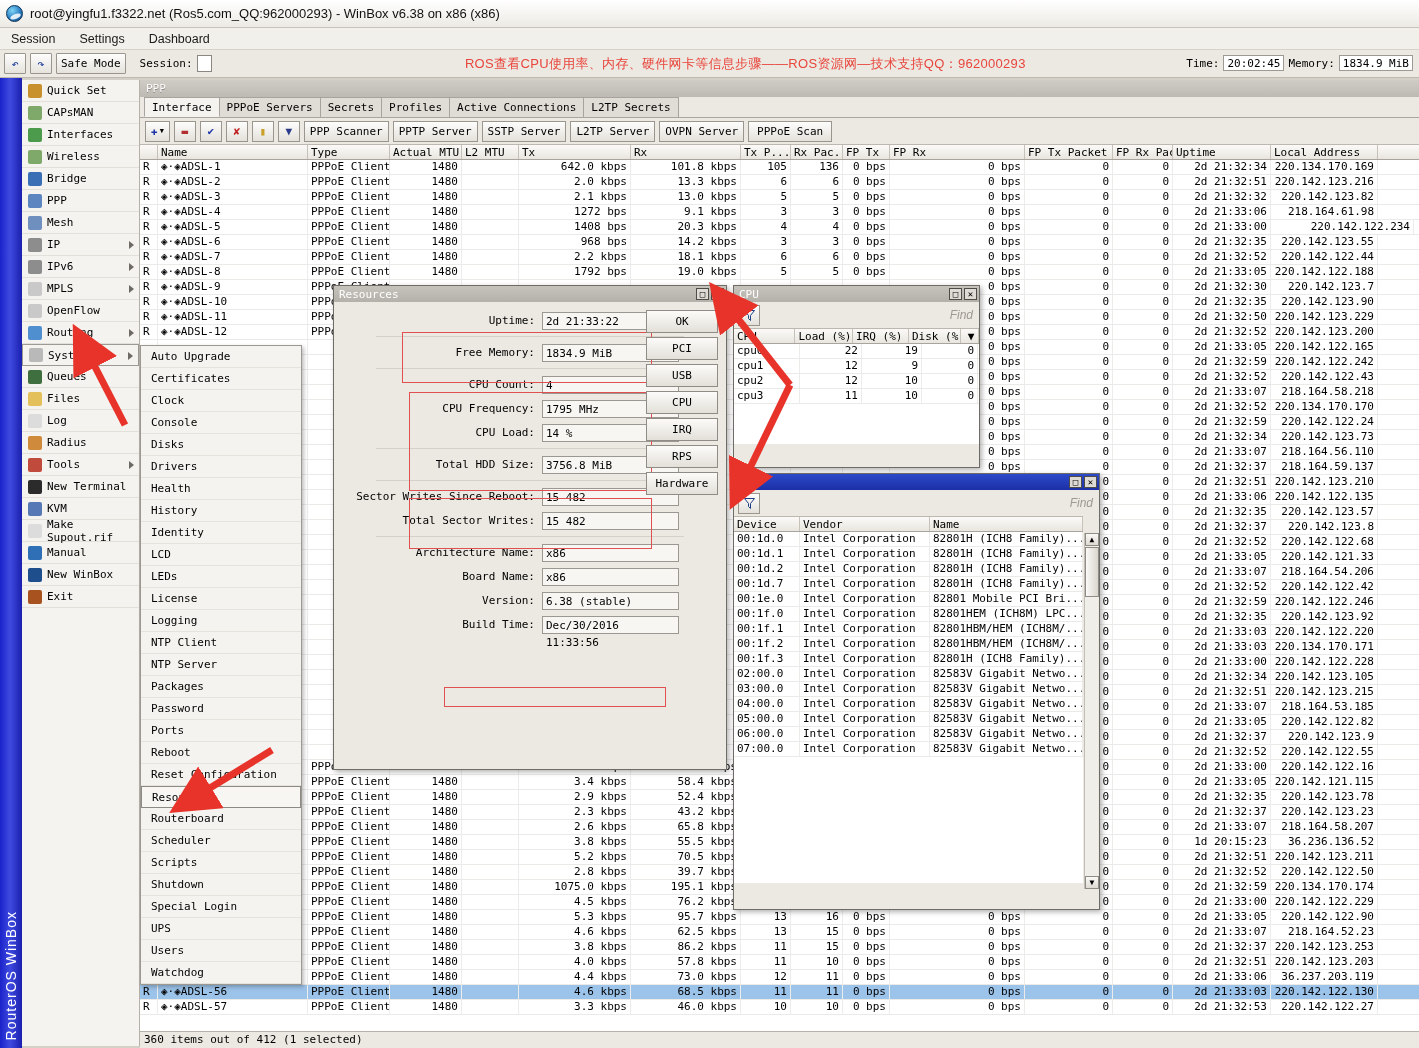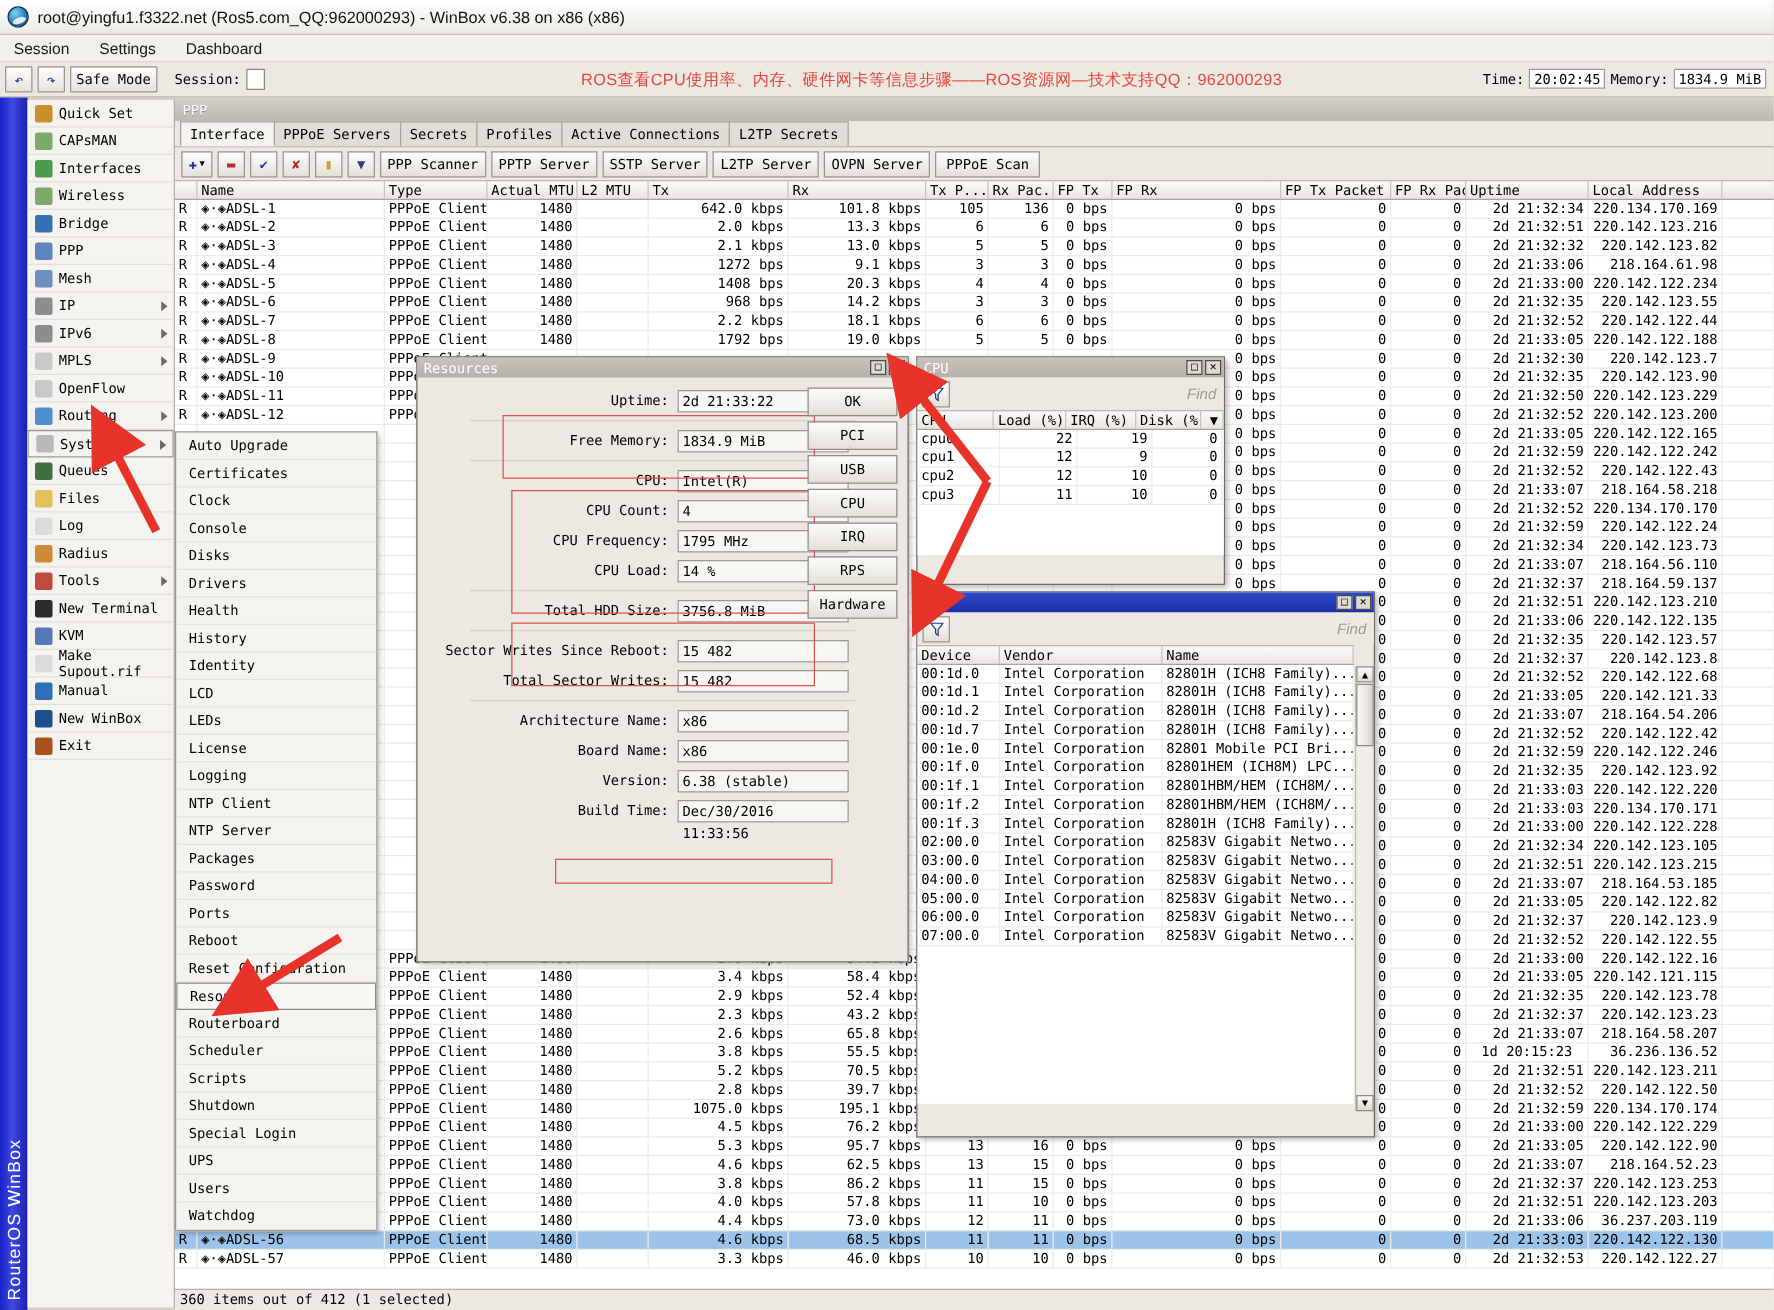--- a/index.html
+++ b/index.html
@@ -500,21 +500,21 @@
           <div class="gc" style="width: 57px;"></div>
           <div class="gc num" style="width: 112px;">1408 bps</div>
           <div class="gc num" style="width: 110px;">20.3 kbps</div>
           <div class="gc num" style="width: 50px;">4</div>
           <div class="gc num" style="width: 52px;">4</div>
           <div class="gc num" style="width: 47px;">0 bps</div>
           <div class="gc num" style="width: 135px;">0 bps</div>
           <div class="gc num" style="width: 88px;">0</div>
           <div class="gc num" style="width: 60px;">0</div>
           <div class="gc num" style="width: 98px;">2d 21:33:00</div>
-          <div class="gc num" style="width: 107px;">220.142.122.234</div>
+          <div class="gc num" style="width: 107px; margin-left: 36px;">220.142.122.234</div>
         </div>
         <div class="grow">
           <div class="gc" style="width: 18px;">R</div>
           <div class="gc" style="width: 150px;">◈·◈ADSL-6</div>
           <div class="gc" style="width: 82px;">PPPoE Client</div>
           <div class="gc num" style="width: 72px;">1480</div>
           <div class="gc" style="width: 57px;"></div>
           <div class="gc num" style="width: 112px;">968 bps</div>
           <div class="gc num" style="width: 110px;">14.2 kbps</div>
           <div class="gc num" style="width: 50px;">3</div>
@@ -1196,21 +1196,21 @@
           <div class="gc num" style="width: 72px;">1480</div>
           <div class="gc" style="width: 57px;"></div>
           <div class="gc num" style="width: 112px;">3.8 kbps</div>
           <div class="gc num" style="width: 110px;">55.5 kbps</div>
           <div class="gc num" style="width: 50px;"></div>
           <div class="gc num" style="width: 52px;"></div>
           <div class="gc num" style="width: 47px;"></div>
           <div class="gc num" style="width: 135px;">0 bps</div>
           <div class="gc num" style="width: 88px;">0</div>
           <div class="gc num" style="width: 60px;">0</div>
-          <div class="gc num" style="width: 98px; text-align: center;">1d 20:15:23</div>
+          <div class="gc num" style="width: 98px;">1d 20:15:23</div>
           <div class="gc num" style="width: 107px;">36.236.136.52</div>
         </div>
         <div class="grow">
           <div class="gc" style="width: 18px;"></div>
           <div class="gc" style="width: 150px;"></div>
           <div class="gc" style="width: 82px;">PPPoE Client</div>
           <div class="gc num" style="width: 72px;">1480</div>
           <div class="gc" style="width: 57px;"></div>
           <div class="gc num" style="width: 112px;">5.2 kbps</div>
           <div class="gc num" style="width: 110px;">70.5 kbps</div>
@@ -1443,24 +1443,20 @@
           <div class="res-row">
             <div class="res-lbl">Uptime:</div>
             <div class="res-val">2d 21:33:22</div>
           </div>
           <div class="res-sep"></div>
           <div class="res-row">
             <div class="res-lbl">Free Memory:</div>
             <div class="res-val">1834.9 MiB</div>
           </div>
           <div class="res-sep"></div>
-          <div class="res-row">
-            <div class="res-lbl">CPU:</div>
-            <div class="res-val">Intel(R)</div>
-          </div>
           <div class="res-row">
             <div class="res-lbl">CPU Count:</div>
             <div class="res-val">4</div>
           </div>
           <div class="res-row">
             <div class="res-lbl">CPU Frequency:</div>
             <div class="res-val">1795 MHz</div>
           </div>
           <div class="res-row">
             <div class="res-lbl">CPU Load:</div>

